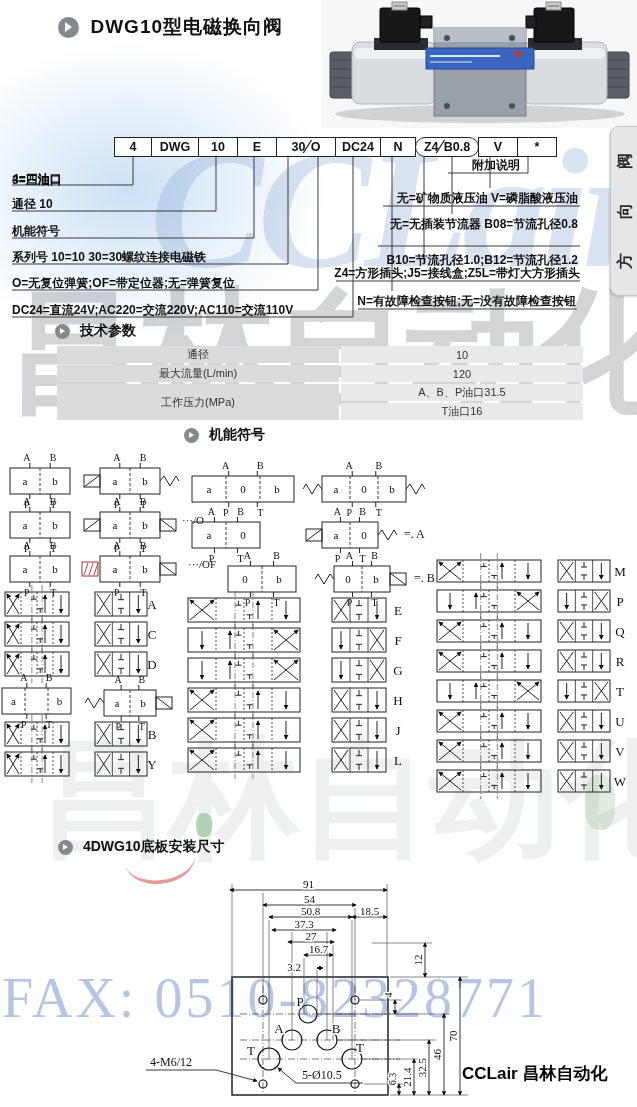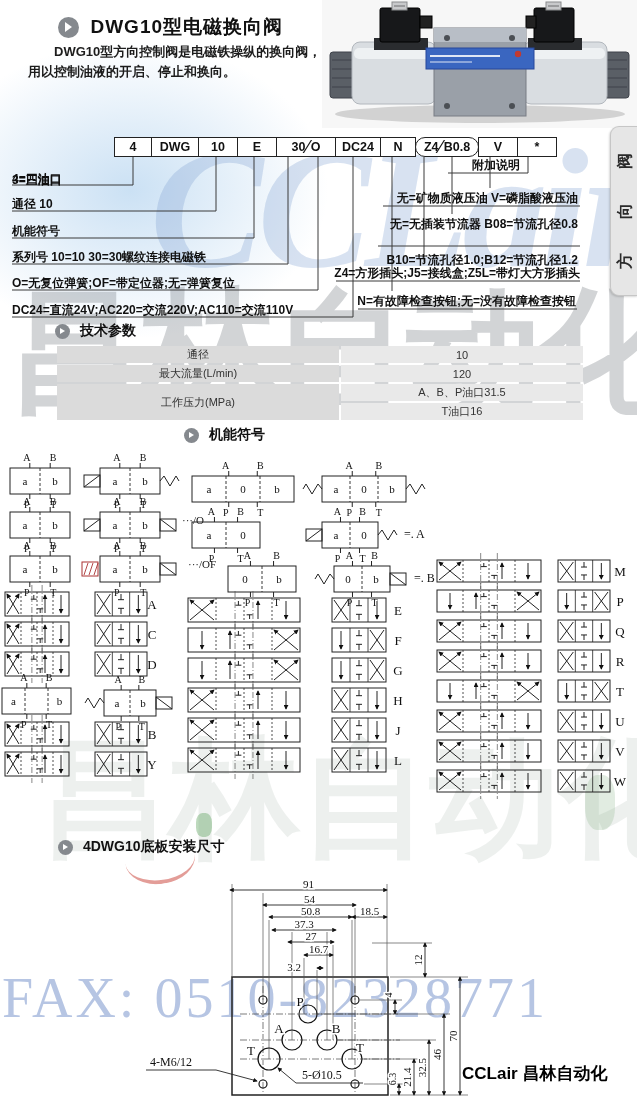--- a/index.html
+++ b/index.html
@@ -70,21 +70,20 @@
   <div class="wm wm-green abs"></div>
   <div class="wm wm-green2 abs"></div>
   <div class="wm wm-fax abs">FAX: 0510-82328771</div>
 
   <div class="layer">
 
     <div class="abs h1row">
       <span class="picon"></span>
       <span class="h1txt">DWG10型电磁换向阀</span>
     </div>
-    <p class="abs desc">DWG10型方向控制阀是电磁铁操纵的换向阀，用以控制油液的开启、停止和换向。</p>
 
     <svg id="photo" class="abs" style="left:322px;top:0px" width="315" height="128" viewBox="0 0 315 128">
         <rect x="0" y="0" width="315" height="128" fill="#f7f7f7" stroke="none" stroke-width="1" rx="0"></rect>
         <ellipse cx="158" cy="114" rx="145" ry="9" fill="rgba(0,0,0,0.15)"></ellipse>
         <rect x="8" y="52" width="26" height="46" fill="#5a5f66" stroke="#3f434a" stroke-width="1" rx="3"></rect>
         <rect x="281" y="52" width="26" height="46" fill="#5a5f66" stroke="#3f434a" stroke-width="1" rx="3"></rect>
         <line x1="10" y1="60" x2="32" y2="60" stroke="#3f434a" stroke-width="1"></line>
         <line x1="283" y1="60" x2="305" y2="60" stroke="#3f434a" stroke-width="1"></line>
         <line x1="10" y1="69" x2="32" y2="69" stroke="#3f434a" stroke-width="1"></line>
         <line x1="283" y1="69" x2="305" y2="69" stroke="#3f434a" stroke-width="1"></line>

